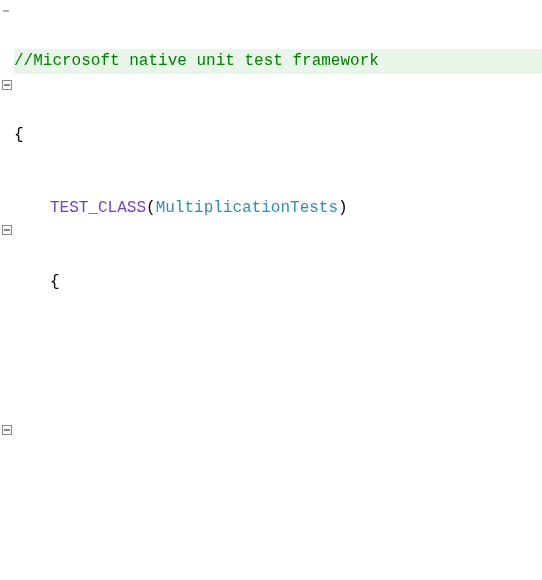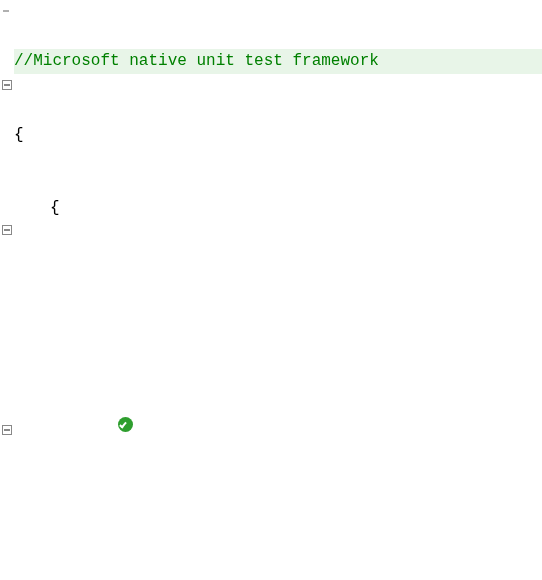--- a/index.html
+++ b/index.html
@@ -76,20 +76,21 @@
 <div class="editor">
   <div class="gutter">
     <div class="tick" style="top:10px;"></div>
     <div class="fold" style="top:80px;"></div>
     <div class="fold" style="top:225px;"></div>
     <div class="fold" style="top:425px;"></div>
   </div>
   <div class="code">
     <div class="line hl"><span class="tok-comment">//Microsoft native unit test framework</span></div>
     <div class="line"><span>{</span></div>
+    <div class="line ind1"><span class="tok-macro">TEST_CLASS</span><span class="tok-punct">(</span><span class="tok-type">MultiplicationTests</span><span class="tok-punct">)</span></div>
     <div class="line ind1"><span>{</span></div>
     <div class="line"></div>
 
     <div class="line" style="position:relative;">
       <div class="badge pass"></div>
     </div>
     
     
     
     

